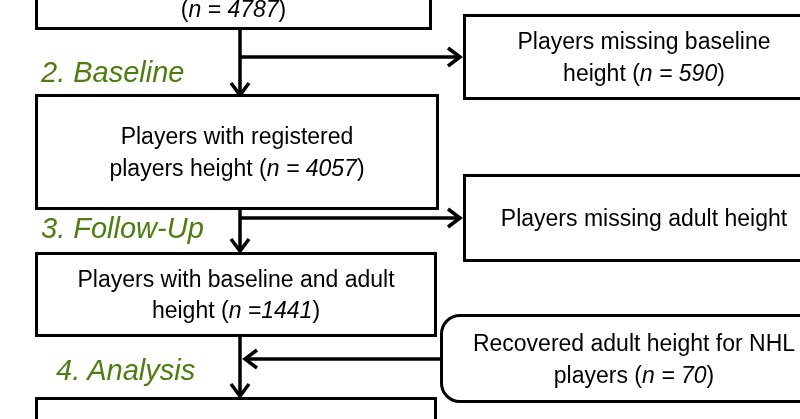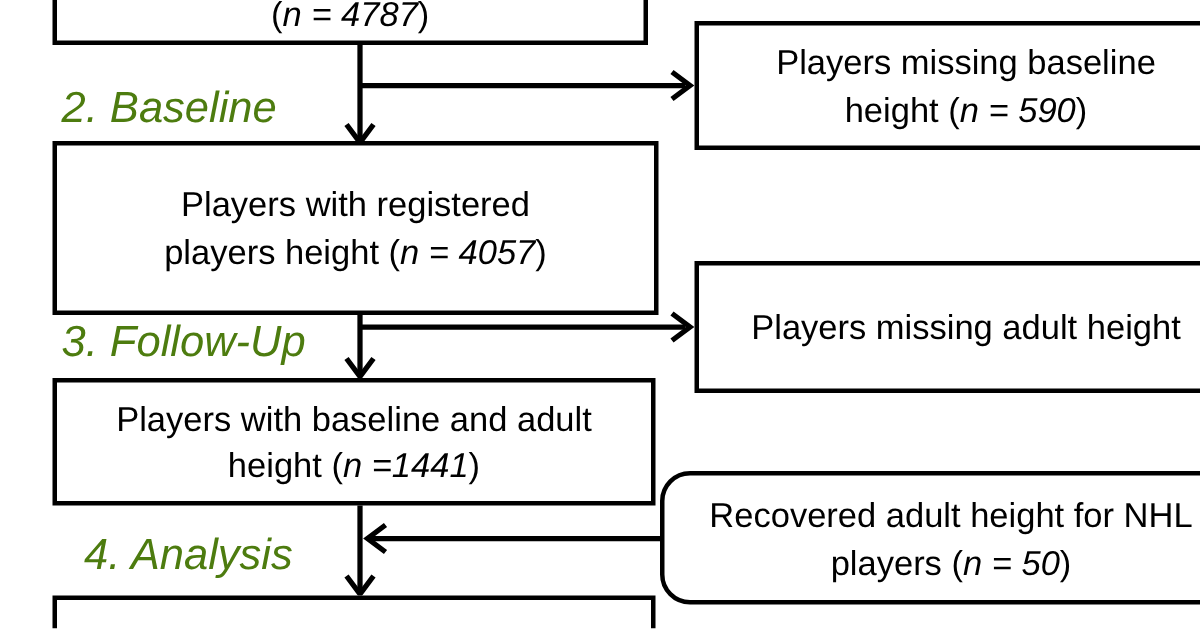--- a/index.html
+++ b/index.html
@@ -105,20 +105,20 @@
     <div class="bline">Players missing baseline</div>
     <div class="bline"><span>height (</span><span class="it">n = 590</span><span>)</span></div>
   </div>
 
   <div class="box box-missing-adult">
     <div class="bline">Players missing adult height</div>
   </div>
 
   <div class="box box-recovered">
     <div class="bline">Recovered adult height for NHL</div>
-    <div class="bline"><span>players (</span><span class="it">n = 50</span><span>)</span></div>
+    <div class="bline"><span>players (</span><span class="it">n = 70</span><span>)</span></div>
   </div>
 
   <div class="stage-label label-baseline">2. Baseline</div>
   <div class="stage-label label-followup">3. Follow-Up</div>
   <div class="stage-label label-analysis">4. Analysis</div>
 
 </div>
 
 </body></html>

